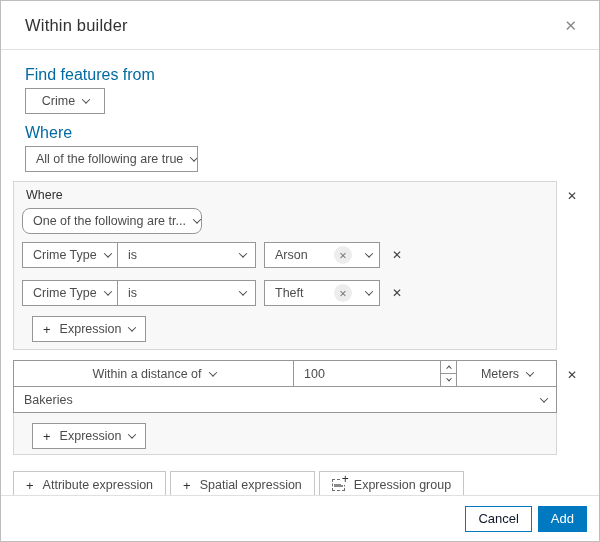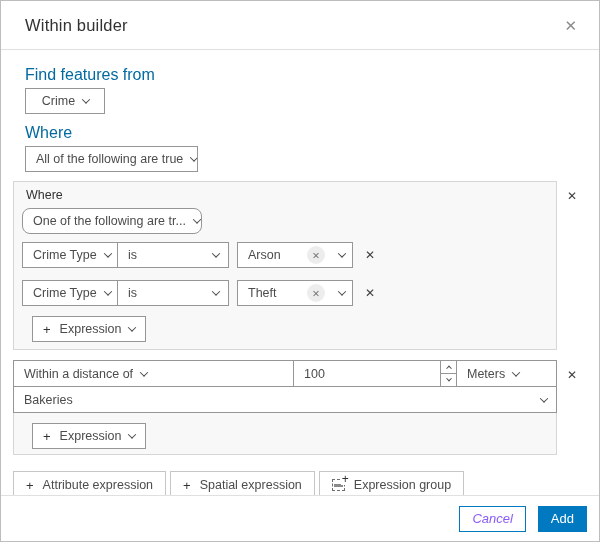--- a/index.html
+++ b/index.html
@@ -93,21 +93,21 @@
     border: none;
     font-family: inherit;
     padding: 2px;
   }
   .g1-inner { padding: 6px 8px 7px 8px; }
   .g1-label { font-size: 12.5px; margin: 0 0 5px 4px; line-height: 15px; }
   .w-oneof { width: 180px; margin-bottom: 8px; border-radius: 8px; }
   .expr-row { display: flex; align-items: center; margin-bottom: 12px; }
   .expr-row.last { margin-bottom: 10px; }
   .w-field { width: 96px; }
-  .w-op { width: 112px; margin-left: -1px; }
+  .w-op { width: 139px; margin-left: -1px; }
   .combo { width: 116px; margin-left: 8px; padding-right: 7px; }
   .combo .val { flex: 1 1 auto; overflow: hidden; }
   .chip-x {
     flex: none;
     width: 18px; height: 18px;
     border-radius: 50%;
     background: #ededed;
     display: flex;
     align-items: center;
     justify-content: center;
@@ -132,21 +132,21 @@
     margin-left: 10px;
   }
   .add-expr .plus { font-size: 13px; margin-right: 9px; color: #323232; }
   
   .distance-row { display: flex; margin: -1px -1px 0 -1px; height: 27px; }
   .cell {
     background: #ffffff;
     border: 1px solid #969696;
     display: flex;
     align-items: center;
-    justify-content: flex-start;
+    justify-content: center;
     padding: 0 9px 0 10px;
     font-size: 12.5px;
     color: #4c4c4c;
     height: 27px;
   }
   .c-op { width: 281px; cursor: pointer; }
   .c-num { width: 148px; margin-left: -1px; padding: 0; }
   .c-num input {
     width: 100%; height: 100%;
     border: none; outline: none;
@@ -251,23 +251,22 @@
     font-size: 13px;
     font-family: inherit;
     cursor: pointer;
     display: inline-flex;
     align-items: center;
     padding: 0 12px;
   }
   .btn-outline {
     background: #ffffff;
     border: 1px solid #0079c1;
-    color: #8b5cf6;
-    margin-right: 12px;
-    font-style: italic;
+    color: #0f172a;
+    margin-right: 6px;
   }
   .btn-primary {
     background: #0079c1;
     border: 1px solid #0079c1;
     color: #ffffff;
     text-align: right;
   }
 </style>
 </head>
 <body>

